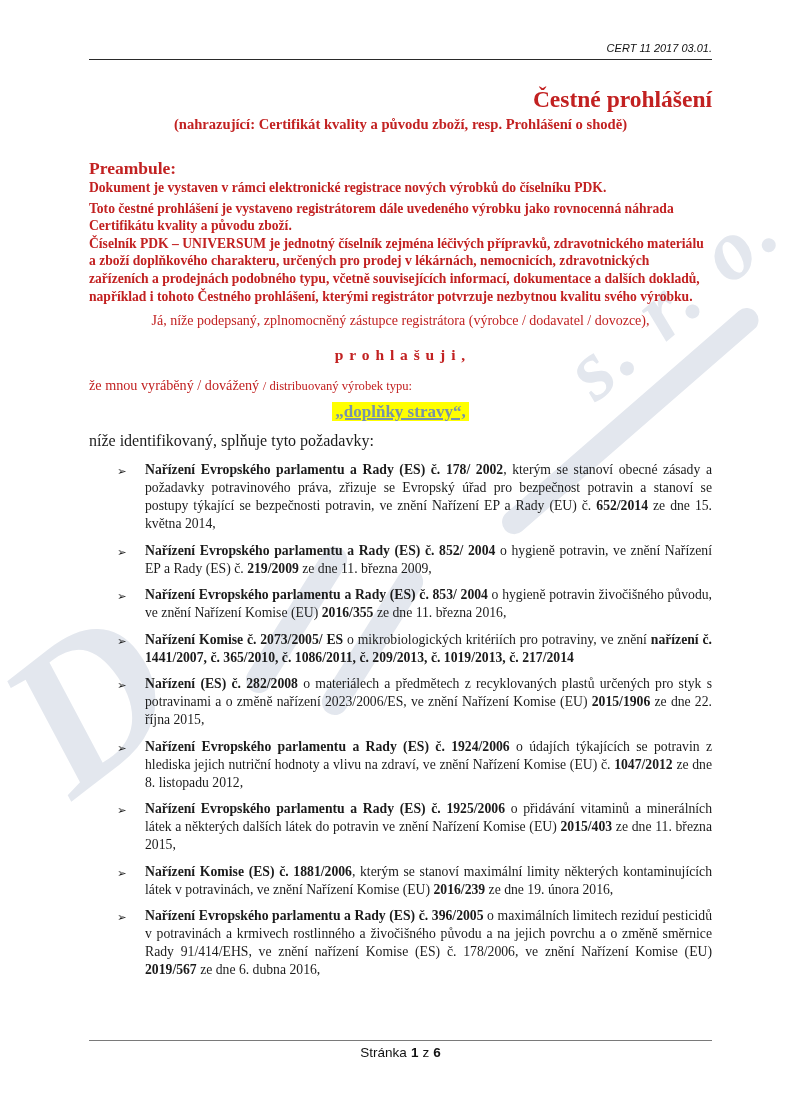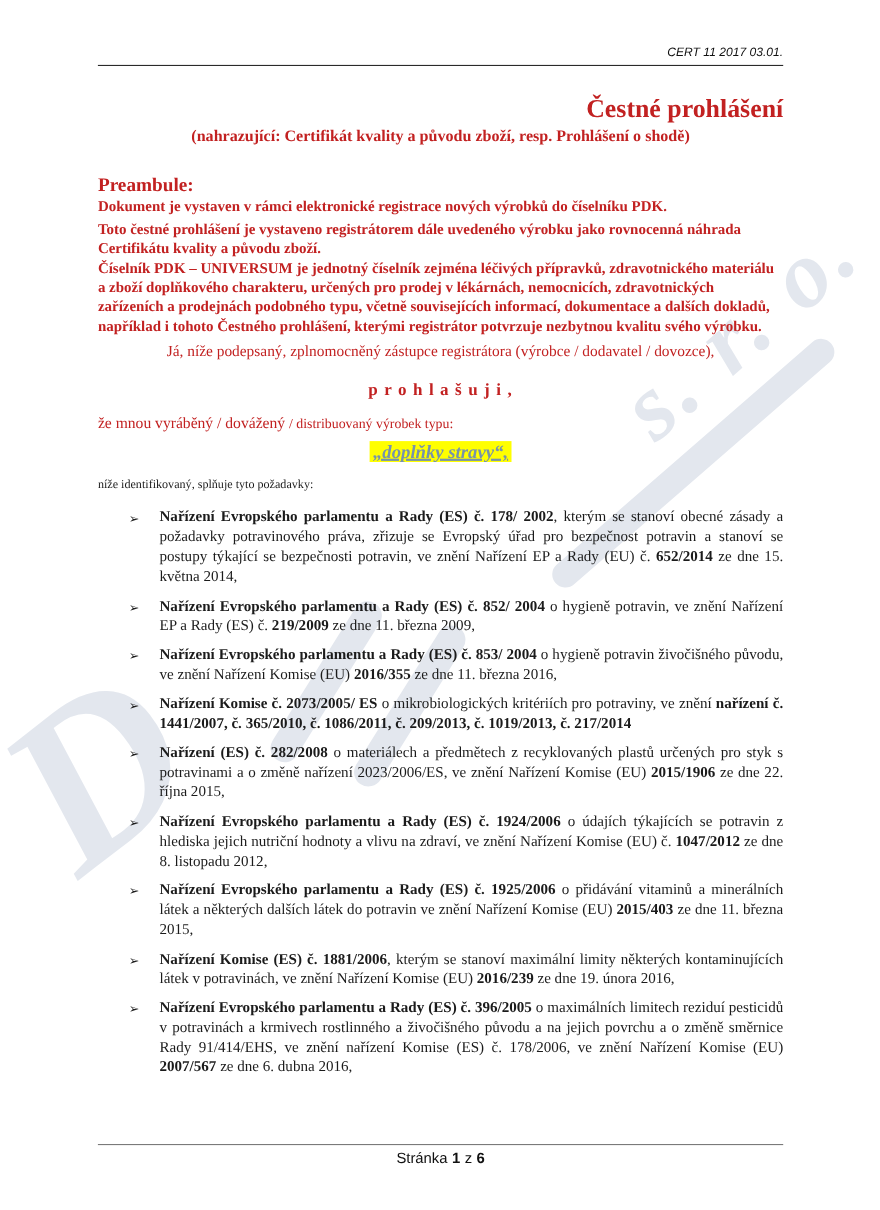--- a/index.html
+++ b/index.html
@@ -48,26 +48,26 @@
   .header-rule{margin-top:5px;border-top:1.6px solid #2a2a2a;}
   .title{margin:26px 0 0;text-align:right;color:var(--red);font-size:23.5px;font-weight:bold;}
   .subtitle{margin-top:3px;text-align:center;color:var(--red);font-size:14.6px;font-weight:bold;}
   .preamble-heading{margin:25px 0 0;color:var(--red);font-size:17.5px;font-weight:bold;}
   .preamble-par{margin:0;color:var(--red);font-weight:bold;font-size:13.6px;line-height:17.6px;}
   .preamble-par.first{margin-top:3px;}
   .intro{margin:7px 0 0;text-align:center;color:var(--red);font-size:14px;line-height:18px;}
   .verb{margin:14px 0 0;text-align:center;color:var(--red);font-size:15.5px;font-weight:bold;letter-spacing:1px;line-height:21px;}
   .product-line{margin:11px 0 0;color:var(--red);font-size:14.2px;line-height:19px;}
   .product-line .small{font-size:12.6px;}
-  .highlight-row{margin:5px 0 0;text-align:center;line-height:22px;font-style:italic;}
+  .highlight-row{margin:5px 0 0;text-align:center;line-height:22px;}
   .highlight{
     background:var(--hl-bg);color:var(--hl-text);font-weight:bold;font-size:17px;
     text-decoration:underline;text-decoration-thickness:1.5px;padding:0 3px;
   }
-  .follows{margin:9px 0 0;font-size:11px;line-height:18px;}
+  .follows{margin:9px 0 0;font-size:16px;line-height:18px;}
   .req-list{list-style:none;margin:11px 0 0;padding:0;}
   .req-item{
     position:relative;padding-left:56px;margin-bottom:8.5px;
     font-size:13.7px;line-height:18px;text-align:justify;
   }
   .req-marker{
     position:absolute;left:28px;top:1px;
     font-family:"DejaVu Sans",sans-serif;font-size:11.5px;color:#1b1b1b;
   }
   .req-text b{font-weight:bold;}
@@ -139,21 +139,21 @@
         <li class="req-item">
     <span class="req-marker">➢</span>
     <span class="req-text"><b>Nařízení Evropského parlamentu a Rady (ES) č. 1925/2006</b><span>  o přidávání vitaminů a minerálních látek a některých dalších látek do potravin ve znění Nařízení Komise (EU) </span><b>2015/403</b><span> ze dne 11. března 2015,</span></span>
   </li>
         <li class="req-item">
     <span class="req-marker">➢</span>
     <span class="req-text"><b>Nařízení Komise (ES) č. 1881/2006</b><span>, kterým se stanoví maximální limity některých kontaminujících látek v potravinách, ve znění Nařízení Komise (EU) </span><b>2016/239</b><span> ze dne 19. února 2016,</span></span>
   </li>
         <li class="req-item">
     <span class="req-marker">➢</span>
-    <span class="req-text"><b>Nařízení Evropského parlamentu a Rady (ES) č. 396/2005</b><span> o maximálních limitech reziduí pesticidů v potravinách a krmivech rostlinného a živočišného původu a na jejich povrchu a o změně směrnice Rady 91/414/EHS, ve znění nařízení Komise (ES) č. 178/2006, ve znění Nařízení Komise (EU) </span><b>2007/567</b><span> ze dne 6. dubna 2016,</span></span>
+    <span class="req-text"><b>Nařízení Evropského parlamentu a Rady (ES) č. 396/2005</b><span> o maximálních limitech reziduí pesticidů v potravinách a krmivech rostlinného a živočišného původu a na jejich povrchu a o změně směrnice Rady 91/414/EHS, ve znění nařízení Komise (ES) č. 178/2006, ve znění Nařízení Komise (EU) </span><b>2019/567</b><span> ze dne 6. dubna 2016,</span></span>
   </li>
       </ul>
   </div>
 
   <div class="footer">
     <div class="rule footer-rule"></div>
     <div class="footer-text">
       <span>Stránka</span>
       <b>1</b>
       <span>z</span>

